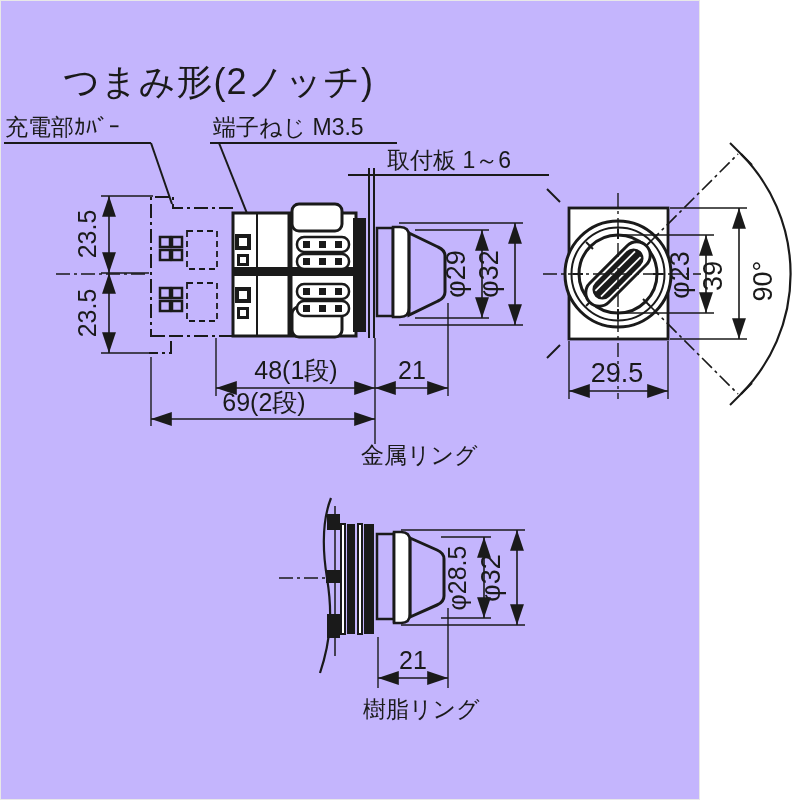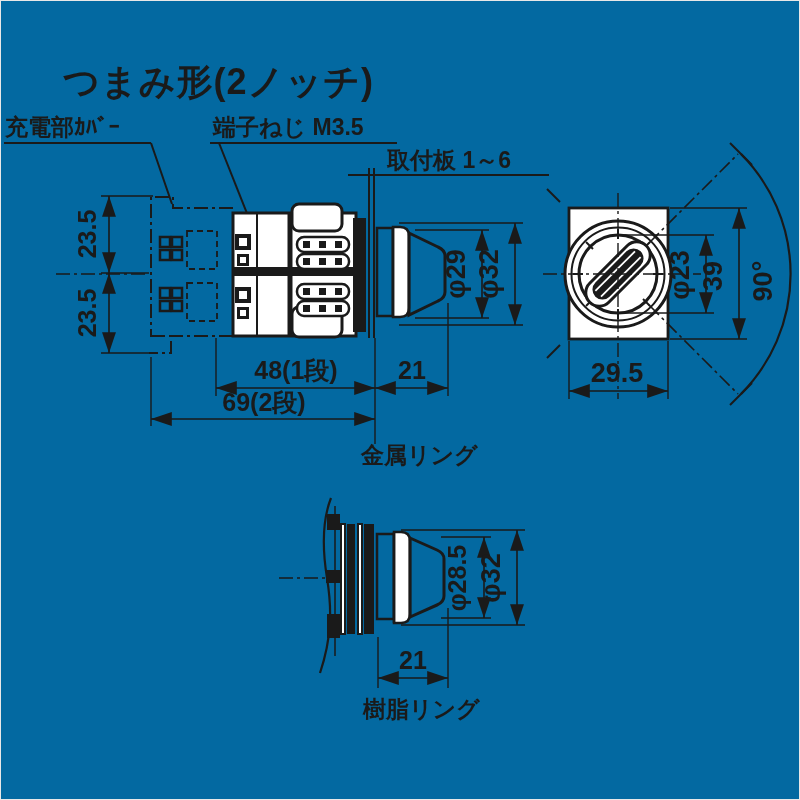--- a/index.html
+++ b/index.html
@@ -1,20 +1,19 @@
 <!DOCTYPE html>
 <html><head>
 <meta charset="utf-8">
 <style>
   html,body { margin:0; padding:0; background:#ffffff; }
   #stage {
-    width:800px; height:800px; position:relative;
-    background:#0369a1; border:1px solid #e8e8e8; box-sizing:border-box;
+    width:700px; height:800px; position:relative;
+    background:#c4b5fd; border:1px solid #e8e8e8; box-sizing:border-box;
     font-family:"Liberation Sans", sans-serif;
-    font-weight:bold;
   }
   svg text {
     fill:#1a1a1a;
     font-family:"Liberation Sans","DejaVu Sans",sans-serif;
   }
   .t-title { font-size:36px; letter-spacing:1px; }
   .t-label { font-size:23px; }
   .t-dim   { font-size:25px; }
   .t-dim-lg{ font-size:27px; }
   .ink  { stroke:#1a1a1a; fill:none; }

